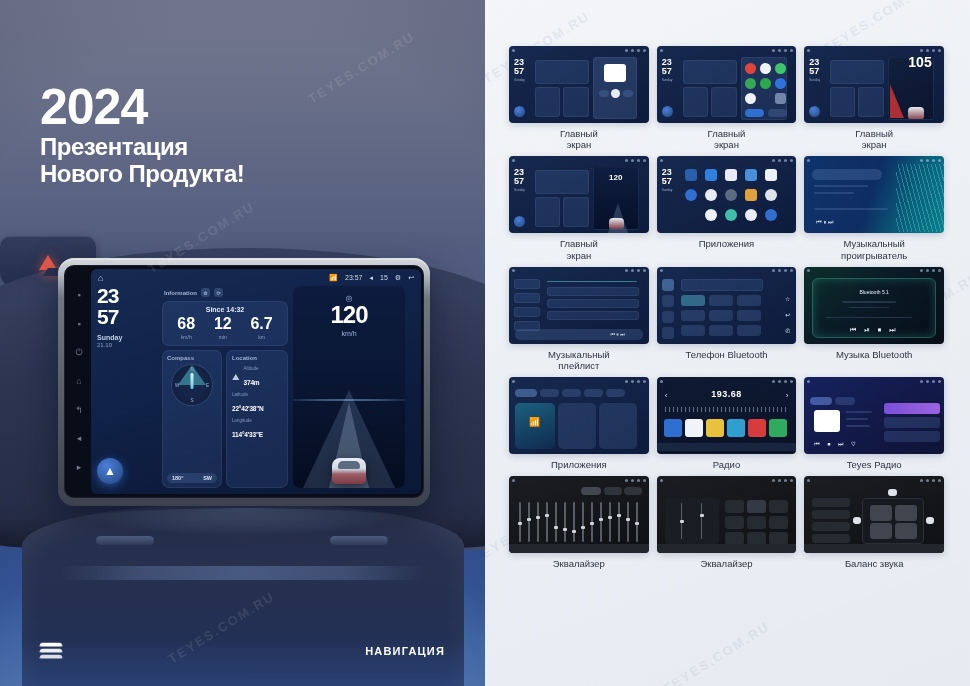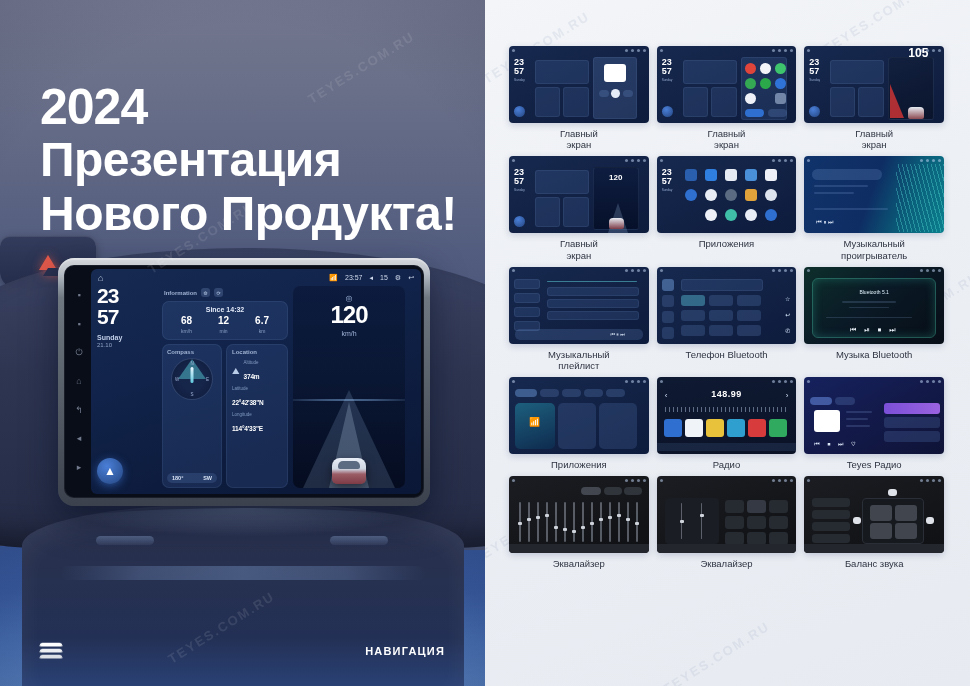--- a/index.html
+++ b/index.html
@@ -41,21 +41,21 @@
 
   
   #brand-logo { position:absolute; left:40px; top:28px; display:flex; align-items:center; gap:8px; z-index:5;}
   #brand-text { color:#d9dbe4; font-size:26px; font-weight:700; letter-spacing:.5px; }
   #wifi-badge { background:#ffffff; color:#2b3246; font-size:11px; font-weight:700;
                 padding:3px 8px 3px 8px; border-radius:5px; letter-spacing:.5px; }
 
   
   #headline { position:absolute; left:40px; top:82px; z-index:5; }
   #hl-year { color:#fff; font-size:50px; font-weight:700; line-height:1.02; letter-spacing:-1px; }
-  .hl-line { color:#fff; font-size:48px; font-weight:700; line-height:1.13; letter-spacing:-.5px; }
+  .hl-line { color:#fff; font-size:24px; font-weight:700; line-height:1.13; letter-spacing:-.5px; }
 
   
   #dash-scene { position:absolute; left:0; top:236px; width:485px; height:450px; z-index:3; }
 
   
   .dash-shape { position:absolute; }
   #dash-top-arc {
     left:-50px; top:12px; width:590px; height:300px;
     background: linear-gradient(180deg,#3d4566 0%, #2d3450 42%, #232a44 100%);
     border-radius: 52% 52% 16% 16% / 30% 30% 8% 8%;
@@ -153,21 +153,21 @@
   #info-head{ display:flex; align-items:center; padding:2px 2px 0 2px;}
   .w-ico{ width:9px;height:9px;border-radius:3px;background:rgba(150,180,230,.22);
           margin-left:4px; display:flex;align-items:center;justify-content:center;
           color:#bcd0ee; font-size:5px;}
   #info-head .w-ico:first-of-type{ margin-left:auto; }
   .card{ background:rgba(95,135,205,.15); border-radius:7px; border:1px solid rgba(150,185,240,.10); }
   #info-card{ padding:4px 5px 5px; }
   #since-label{ color:#e2eaf8; font-size:7px; font-weight:700; text-align:center; margin-bottom:3px;}
   #stats-row{ display:flex; justify-content:space-around; }
   .stat{ text-align:center; }
-  .stat-v{ color:#fff; font-size:10px; font-weight:700; line-height:1; }
+  .stat-v{ color:#fff; font-size:16px; font-weight:700; line-height:1; }
   .stat-u{ color:#8ba0c4; font-size:5px; margin-top:2px; }
   #lower-widgets{ display:flex; gap:4px; flex:1; }
   #compass-card{ flex:1; padding:4px; display:flex; flex-direction:column; }
   #compass-rose{
     margin:3px auto 0; width:42px;height:42px;border-radius:50%;
     background:radial-gradient(circle,#16254a 38%,#0e1b3c 100%);
     border:1px solid rgba(150,190,250,.22); position:relative;
   }
   #compass-beam{
     position:absolute; left:50%; top:0; transform:translateX(-50%);
@@ -502,21 +502,21 @@
               <span class="tb-dot"></span>
               <span class="tb-dot"></span>
             </span>
           </div>
         <div class="t-clock">23<br>57</div>
           <div class="t-clocksub">Sunday</div>
         <div class="t-panel" style="left:26px;top:14px;width:54px;height:24px;"></div>
         <div class="t-panel" style="left:26px;top:41px;width:25px;height:30px;"></div>
         <div class="t-panel" style="left:54px;top:41px;width:26px;height:30px;"></div>
         <div class="t-panel" style="left:84px;top:11px;width:46px;height:63px;background:linear-gradient(160deg,#12203f,#0a1densities);background:linear-gradient(160deg,#12203f,#0a142c);"></div>
-        <div style="position:absolute;left:104px;top:0;color:#fff;font-size:12px;font-weight:700;">105</div>
+        <div style="position:absolute;left:104px;top:8px;color:#fff;font-size:14px;font-weight:700;">105</div>
         <div style="position:absolute;left:86px;top:38px;width:0;height:0;border-left:0 solid transparent;border-right:14px solid transparent;border-bottom:34px solid rgba(214,54,54,.8);"></div>
         <div style="position:absolute;left:104px;bottom:4px;width:16px;height:12px;border-radius:4px 4px 2px 2px;background:linear-gradient(180deg,#e6ebf3,#8d4a52);"></div>
         <div class="t-assist"></div>
       </div>
       <div class="caption">
         <span>Главный</span><br><span>экран</span>
       </div>
     </div>
 
     <div class="cell">
@@ -716,21 +716,21 @@
       <div class="thumb" style="background:linear-gradient(170deg,#0f1a33,#0a1226);">
         <div class="thumb-bar">
             <span class="tb-dot"></span>
             <span class="tb-right">
               <span class="tb-dot"></span>
               <span class="tb-dot"></span>
               <span class="tb-dot"></span>
               <span class="tb-dot"></span>
             </span>
           </div>
-        <div style="position:absolute;left:0;right:0;top:12px;text-align:center;color:#fff;font-size:9px;font-weight:700;letter-spacing:.5px;">148.99</div>
+        <div style="position:absolute;left:0;right:0;top:12px;text-align:center;color:#fff;font-size:9px;font-weight:700;letter-spacing:.5px;">193.68</div>
         <div style="position:absolute;left:8px;top:14px;color:#cfe0f5;font-size:8px;">‹</div>
         <div style="position:absolute;right:8px;top:14px;color:#cfe0f5;font-size:8px;">›</div>
         <div style="position:absolute;left:8px;right:8px;top:30px;height:5px;background:repeating-linear-gradient(90deg,rgba(190,210,240,.45) 0 1px,transparent 1px 4px);"></div>
         <div class="t-sq" style="left:7px;top:42px;width:18px;height:18px;background:#2f6fd0;"></div>
         <div class="t-sq" style="left:28px;top:42px;width:18px;height:18px;background:#f0f3f8;"></div>
         <div class="t-sq" style="left:49px;top:42px;width:18px;height:18px;background:#e8c23a;"></div>
         <div class="t-sq" style="left:70px;top:42px;width:18px;height:18px;background:#2f9fd0;"></div>
         <div class="t-sq" style="left:91px;top:42px;width:18px;height:18px;background:#d73b3b;"></div>
         <div class="t-sq" style="left:112px;top:42px;width:18px;height:18px;background:#2faa5e;"></div>
         <div style="position:absolute;left:0;right:0;bottom:3px;height:8px;background:rgba(110,150,215,.14);"></div>

